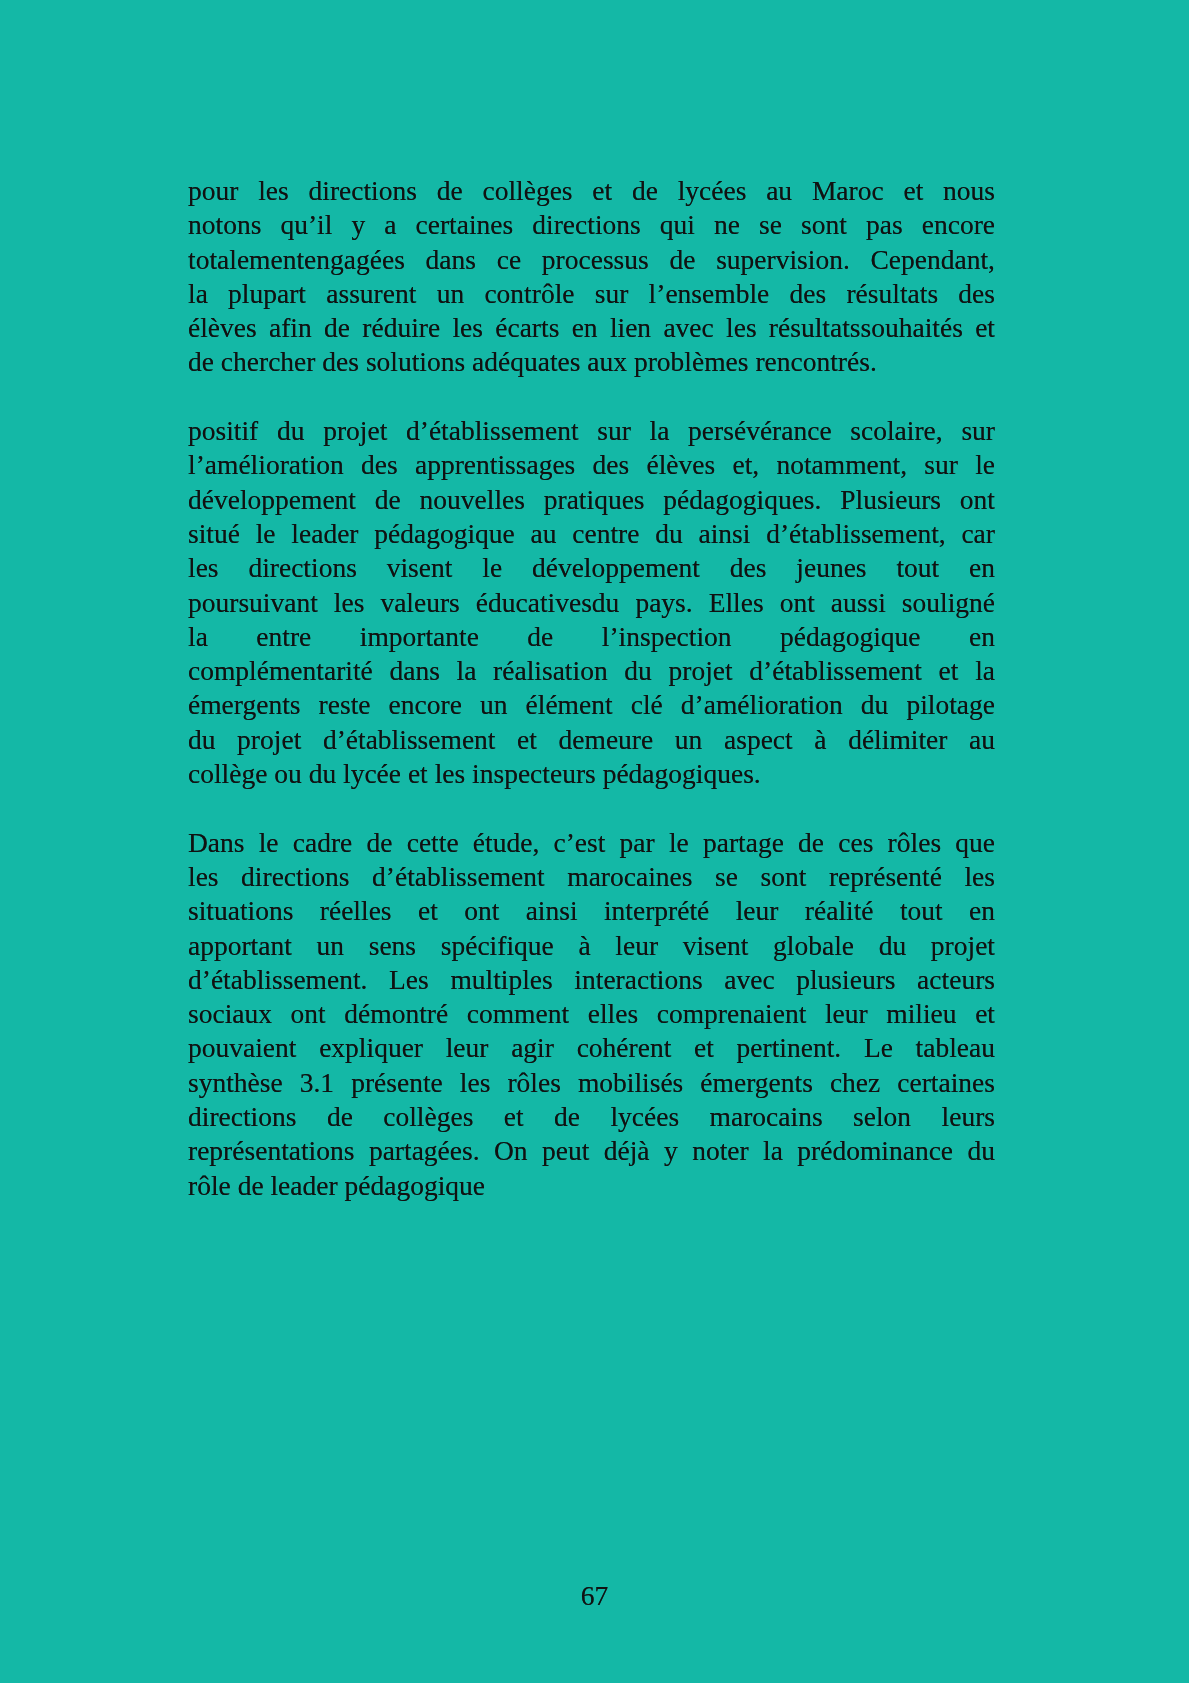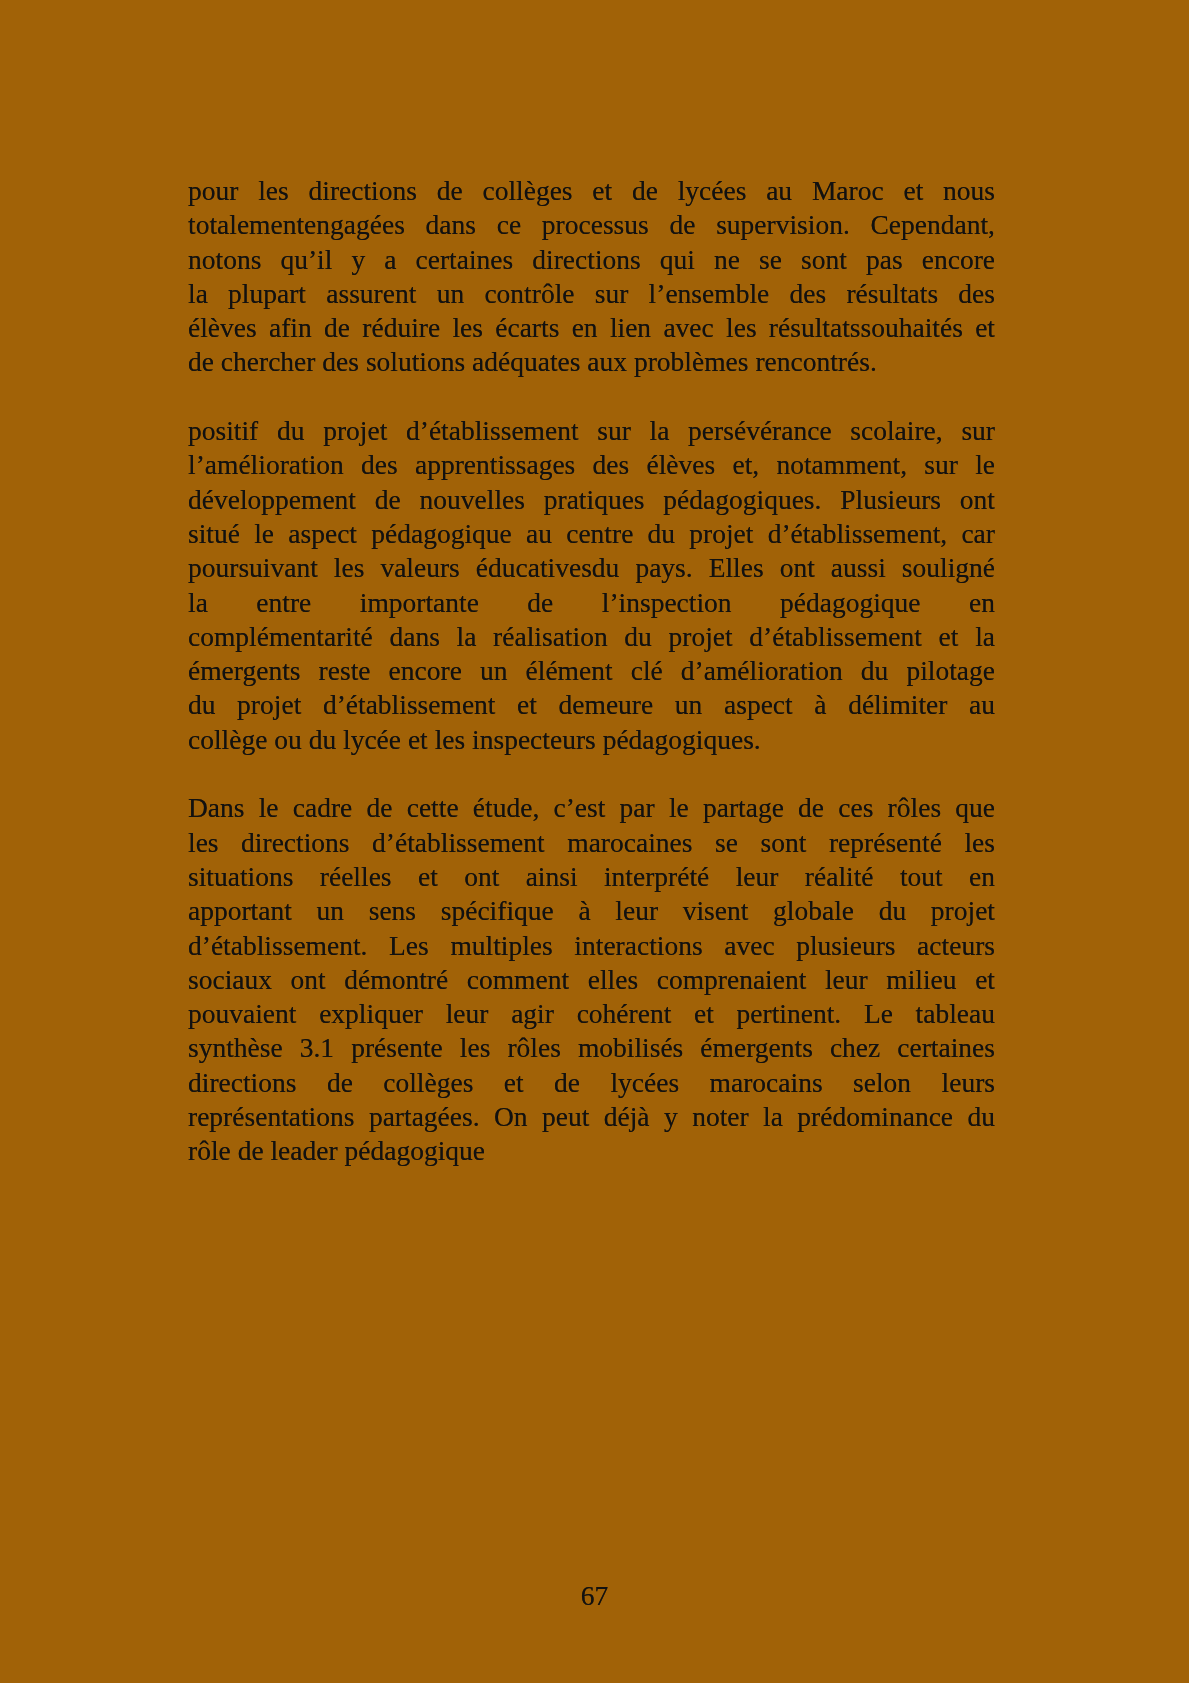--- a/index.html
+++ b/index.html
@@ -4,21 +4,21 @@
 <style>
   html, body {
     margin: 0;
     padding: 0;
     background: #ffffff;
   }
   .page {
     position: relative;
     width: 1189px;
     height: 1683px;
-    background: #a16207;
+    background: #14b8a6;
     color: #111111;
     font-family: "Liberation Serif", "DejaVu Serif", serif;
     overflow: hidden;
   }
   .text-block {
     position: absolute;
     left: 188px;
     top: 174px;
     width: 807px;
   }
@@ -50,31 +50,32 @@
     text-shadow: 0 0 0.5px rgba(0,0,0,0.55);
   }
 </style>
 </head>
 <body>
 
 <div class="page">
   <div class="text-block">
       <div class="para">
         <div class="line">pour les directions de collèges et de lycées au Maroc et nous</div>
+        <div class="line">notons qu’il y a certaines directions qui ne se sont pas encore</div>
         <div class="line">totalementengagées dans ce processus de supervision. Cependant,</div>
-        <div class="line">notons qu’il y a certaines directions qui ne se sont pas encore</div>
         <div class="line">la plupart assurent un contrôle sur l’ensemble des résultats des</div>
         <div class="line">élèves afin de réduire les écarts en lien avec les résultatssouhaités et</div>
         <div class="line last">de chercher des solutions adéquates aux problèmes rencontrés.</div>
       </div>
       <div class="para">
         <div class="line">positif du projet d’établissement sur la persévérance scolaire, sur</div>
         <div class="line">l’amélioration des apprentissages des élèves et, notamment, sur le</div>
         <div class="line">développement de nouvelles pratiques pédagogiques. Plusieurs ont</div>
-        <div class="line">situé le aspect pédagogique au centre du projet d’établissement, car</div>
+        <div class="line">situé le leader pédagogique au centre du ainsi d’établissement, car</div>
+        <div class="line">les directions visent le développement des jeunes tout en</div>
         <div class="line">poursuivant les valeurs éducativesdu pays. Elles ont aussi souligné</div>
         <div class="line">la entre importante de l’inspection pédagogique en</div>
         <div class="line">complémentarité dans la réalisation du projet d’établissement et la</div>
         <div class="line">émergents reste encore un élément clé d’amélioration du pilotage</div>
         <div class="line">du projet d’établissement et demeure un aspect à délimiter au</div>
         <div class="line last">collège ou du lycée et les inspecteurs pédagogiques.</div>
       </div>
       <div class="para">
         <div class="line">Dans le cadre de cette étude, c’est par le partage de ces rôles que</div>
         <div class="line">les directions d’établissement marocaines se sont représenté les</div>

